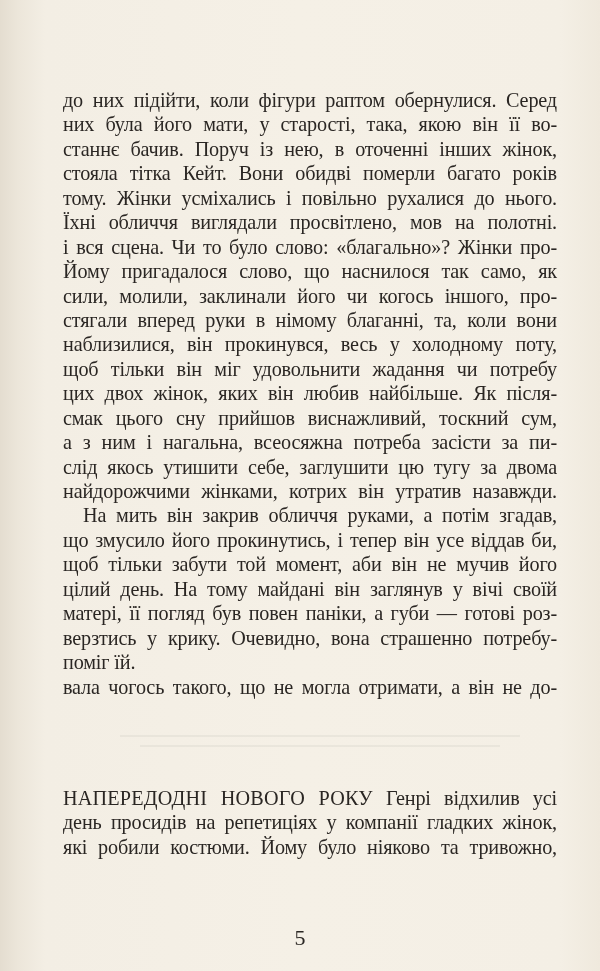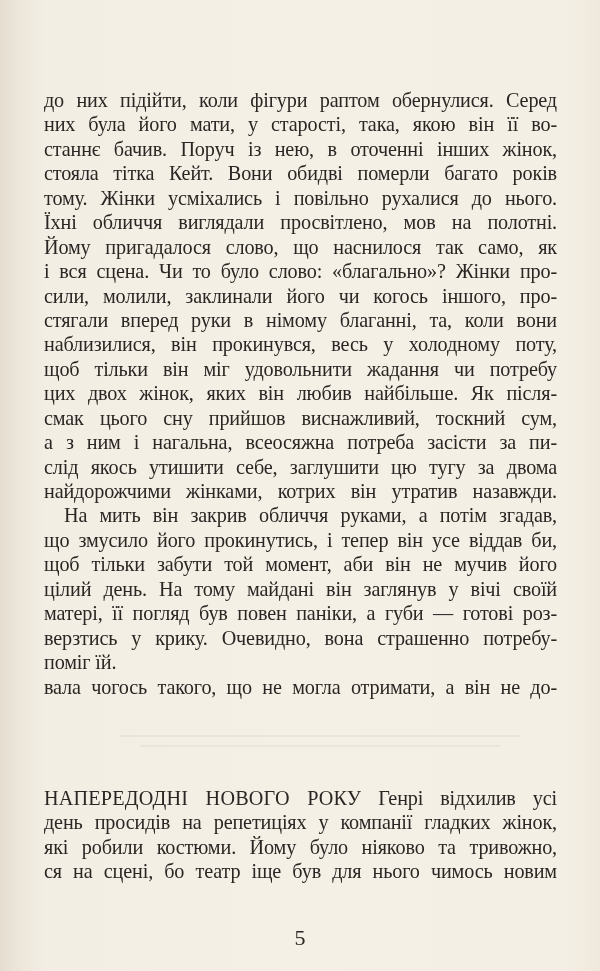--- a/index.html
+++ b/index.html
@@ -16,20 +16,21 @@
     position: absolute; left: 44px; width: 513px;
     font-family: "Liberation Serif", "DejaVu Serif", serif;
     font-size: 20.2px;
     color: #2a2623;
   }
   .line {
     height: 24.45px; line-height: 24.45px;
     white-space: nowrap;
     text-align: justify; text-align-last: justify;
     letter-spacing: -0.15px;
+    margin-left: 19px;
   }
   .line.last { text-align-last: left; }
   .indent { padding-left: 20px; }
   .block1 { top: 88px; }
   .block2 { top: 786px; }
   .caps { letter-spacing: 0.2px; }
   .page-number {
     position: absolute; top: 925px; left: 0; width: 600px; text-align: center;
     font-family: "Liberation Serif", "DejaVu Serif", serif;
     font-size: 22px; color: #2a2623;
@@ -48,22 +49,22 @@
   <div class="ghost" style="top:745px; left:140px; width:360px;"></div>
 
   <div class="text block1">
     <div>
       <div class="line">до них підійти, коли фігури раптом обернулися. Серед</div>
       <div class="line">них була його мати, у старості, така, якою він її во-</div>
       <div class="line">станнє бачив. Поруч із нею, в оточенні інших жінок,</div>
       <div class="line">стояла тітка Кейт. Вони обидві померли багато років</div>
       <div class="line">тому. Жінки усміхались і повільно рухалися до нього.</div>
       <div class="line">Їхні обличчя виглядали просвітлено, мов на полотні.</div>
+      <div class="line">і вся сцена. Чи то було слово: «благально»? Жінки про-</div>
       <div class="line">Йому пригадалося слово, що наснилося так само, як</div>
-      <div class="line">і вся сцена. Чи то було слово: «благально»? Жінки про-</div>
       <div class="line">сили, молили, заклинали його чи когось іншого, про-</div>
       <div class="line">стягали вперед руки в німому благанні, та, коли вони</div>
       <div class="line">наблизилися, він прокинувся, весь у холодному поту,</div>
       <div class="line">щоб тільки він міг удовольнити жадання чи потребу</div>
       <div class="line">цих двох жінок, яких він любив найбільше. Як після-</div>
       <div class="line">смак цього сну прийшов виснажливий, тоскний сум,</div>
       <div class="line">а з ним і нагальна, всеосяжна потреба засісти за пи-</div>
       <div class="line">слід якось утишити себе, заглушити цю тугу за двома</div>
       <div class="line">найдорожчими жінками, котрих він утратив назавжди.</div>
     </div>
@@ -77,18 +78,17 @@
       <div class="line last">поміг їй.</div>
       <div class="line">вала чогось такого, що не могла отримати, а він не до-</div>
     </div>
   </div>
 
   <div class="text block2">
     <div>
       <div class="line"><span class="caps">НАПЕРЕДОДНІ НОВОГО РОКУ</span><span> Генрі відхилив усі</span></div>
       <div class="line">день просидів на репетиціях у компанії гладких жінок,</div>
       <div class="line">які робили костюми. Йому було ніяково та тривожно,</div>
-      <div class="line">ся на сцені, бо театр іще був для нього чимось новим</div>
     </div>
   </div>
 
   <div class="page-number">5</div>
 </div>
 
 </body></html>

